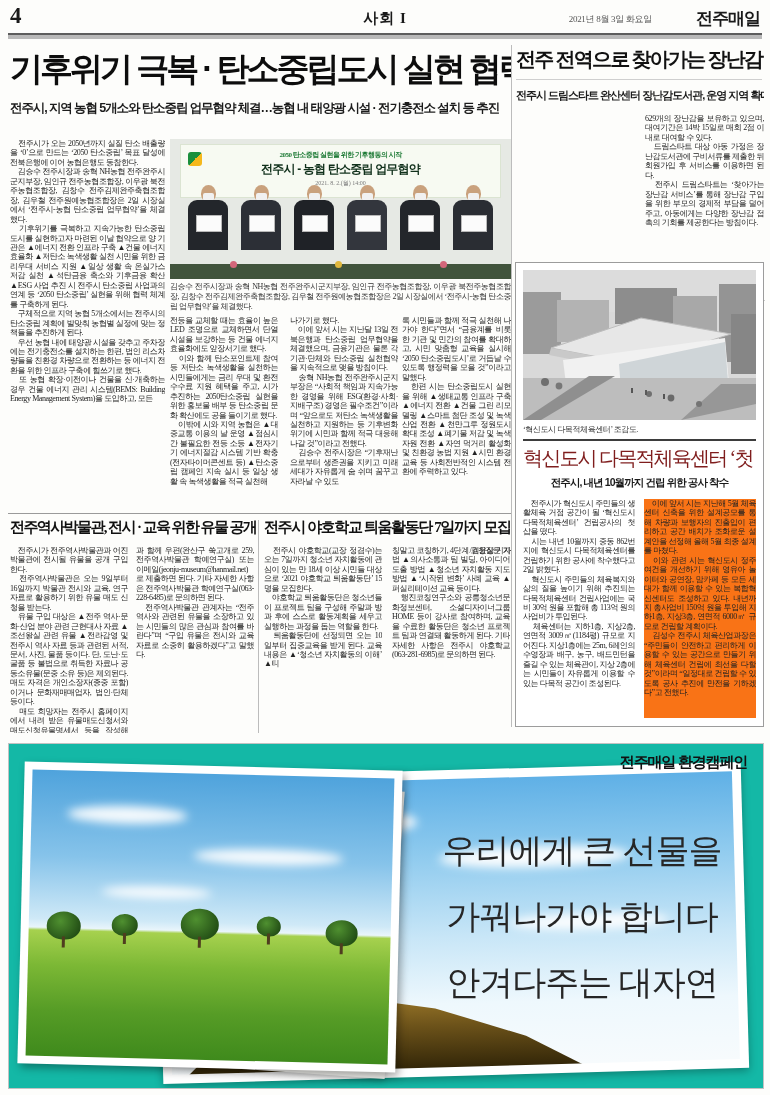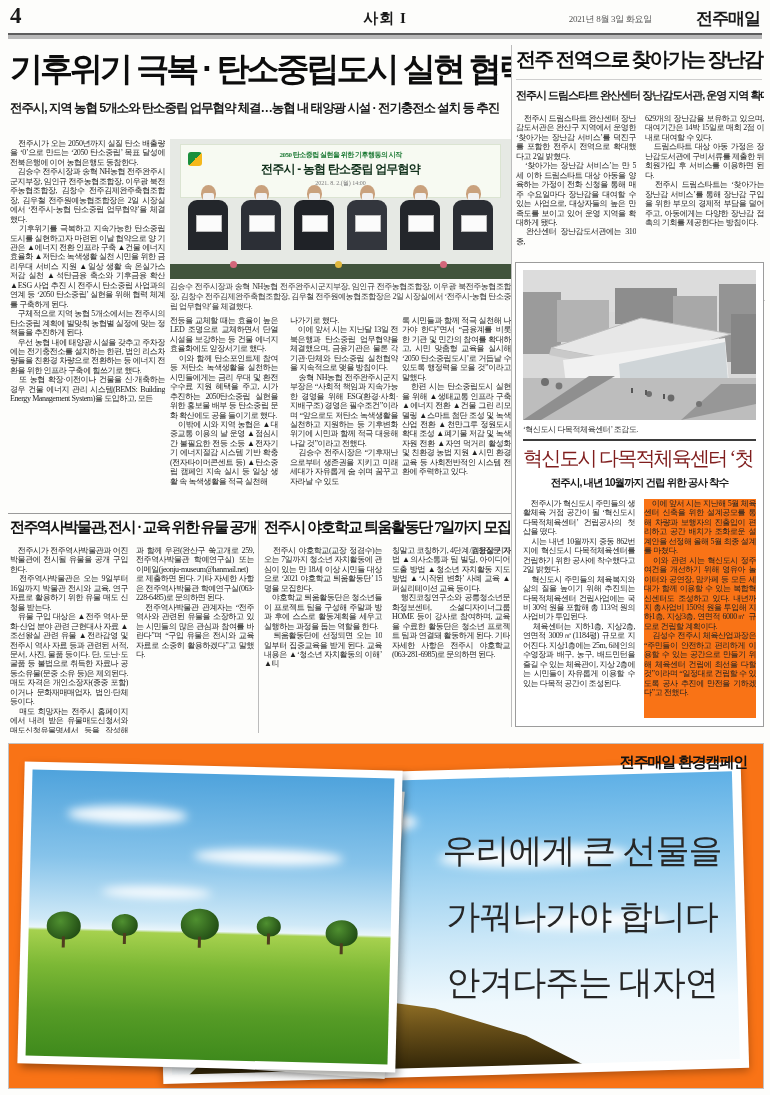--- a/index.html
+++ b/index.html
@@ -86,21 +86,21 @@
   .mu-c1{left:10px;top:546px;width:118px;height:187px;}
   .mu-c2{left:136px;top:546px;width:118px;height:187px;}
   .by-museum{left:136px;top:722px;width:118px;}
   .hl-yaho{left:264px;top:518px;width:246px;font-size:15px;font-weight:bold;letter-spacing:-1.4px;
            white-space:nowrap;overflow:hidden;color:#101010;}
   .y-c1{left:264px;top:546px;width:118px;height:187px;}
   .y-c2{left:392px;top:546px;width:118px;height:187px;}
   .by-yaho{left:392px;top:722px;width:118px;}
 
   
-  .camp-box{left:8px;top:743px;width:754px;height:344px;border:1px solid #c2c2c2;background:#f97316;
+  .camp-box{left:8px;top:743px;width:754px;height:344px;border:1px solid #c2c2c2;background:#14b8a6;
             overflow:hidden;position:absolute;}
   .camp-label{position:absolute;right:16px;top:9px;font-family:"Liberation Sans",sans-serif;font-weight:bold;
               font-size:15px;letter-spacing:-1.2px;color:#111;z-index:6;}
   .sky-card{position:absolute;left:150px;top:26px;width:586px;height:306px;background:#fff;padding:9px;
             transform:rotate(-1.6deg);box-shadow:0 3px 9px rgba(0,0,0,.30);z-index:1;box-sizing:border-box;}
   .sky-photo{width:100%;height:100%;position:relative;overflow:hidden;
              background:linear-gradient(180deg,#5fb0e6 0%,#8ecaee 26%,#c8e6f7 55%,#eef8fd 78%,#f7fbfd 100%);}
   .cloud{position:absolute;background:rgba(255,255,255,.92);border-radius:50%;filter:blur(5px);}
   .gold-hill{position:absolute;bottom:-6px;left:2%;width:72%;height:88px;
              background:linear-gradient(180deg,#a8822d 0%,#6d531a 45%,#2c2106 100%);
@@ -214,23 +214,20 @@
 　한편 시는 탄소중립도시 실현을 위해 ▲생태교통 인프라 구축 ▲에너지 전환 ▲건물 그린 리모델링 ▲스마트 첨단 조성 및 녹색산업 전환 ▲천만그루 정원도시 확대 조성 ▲폐기물 저감 및 녹색자원 전환 ▲자연 먹거리 활성화 및 친환경 농법 지원 ▲시민 환경 교육 등 사회전반적인 시스템 전환에 주력하고 있다.</div>
   <div class="byline by-main">/김윤상 기자</div>
 
   <div class="abs vrule mid-vrule1"></div>
   <div class="abs hrule mid-hrule"></div>
   <div class="abs vrule mid-vrule2"></div>
 
   <div class="abs hl-toy">전주 전역으로 찾아가는 장난감 서비스</div>
   <div class="abs hrule toy-rule" style="background:#cfcfcf"></div>
   <div class="abs sub-toy">전주시 드림스타트 완산센터 장난감도서관, 운영 지역 확대</div>
-  <div class="col t-c1">　전주시 드림스타트 완산센터 장난감도서관은 완산구 지역에서 운영한 ‘찾아가는 장난감 서비스’를 덕진구를 포함한 전주시 전역으로 확대했다고 2일 밝혔다.
-　‘찾아가는 장난감 서비스’는 만 5세 이하 드림스타트 대상 아동을 양육하는 가정이 전화 신청을 통해 매주 수요일마다 장난감을 대여할 수 있는 사업으로, 대상자들의 높은 만족도를 보이고 있어 운영 지역을 확대하게 됐다.
-　완산센터 장난감도서관에는 310종,</div>
   <div class="col t-c2">629개의 장난감을 보유하고 있으며, 대여기간은 14박 15일로 매회 2점 이내로 대여할 수 있다.
 　드림스타트 대상 아동 가정은 장난감도서관에 구비서류를 제출한 뒤 회원가입 후 서비스를 이용하면 된다.
 　전주시 드림스타트는 ‘찾아가는 장난감 서비스’를 통해 장난감 구입을 위한 부모의 경제적 부담을 덜어주고, 아동에게는 다양한 장난감 접촉의 기회를 제공한다는 방침이다.</div>
   <div class="byline by-toy">/김윤상 기자</div>
 
   <div class="sport-box"></div>
   <div class="photo-sport">
     <svg width="233" height="150" viewBox="0 0 233 150">
       <rect x="0" y="0" width="233" height="42" fill="#dcdcdc"></rect>
       <rect x="0" y="22" width="38" height="62" fill="#9b9b9b"></rect>

